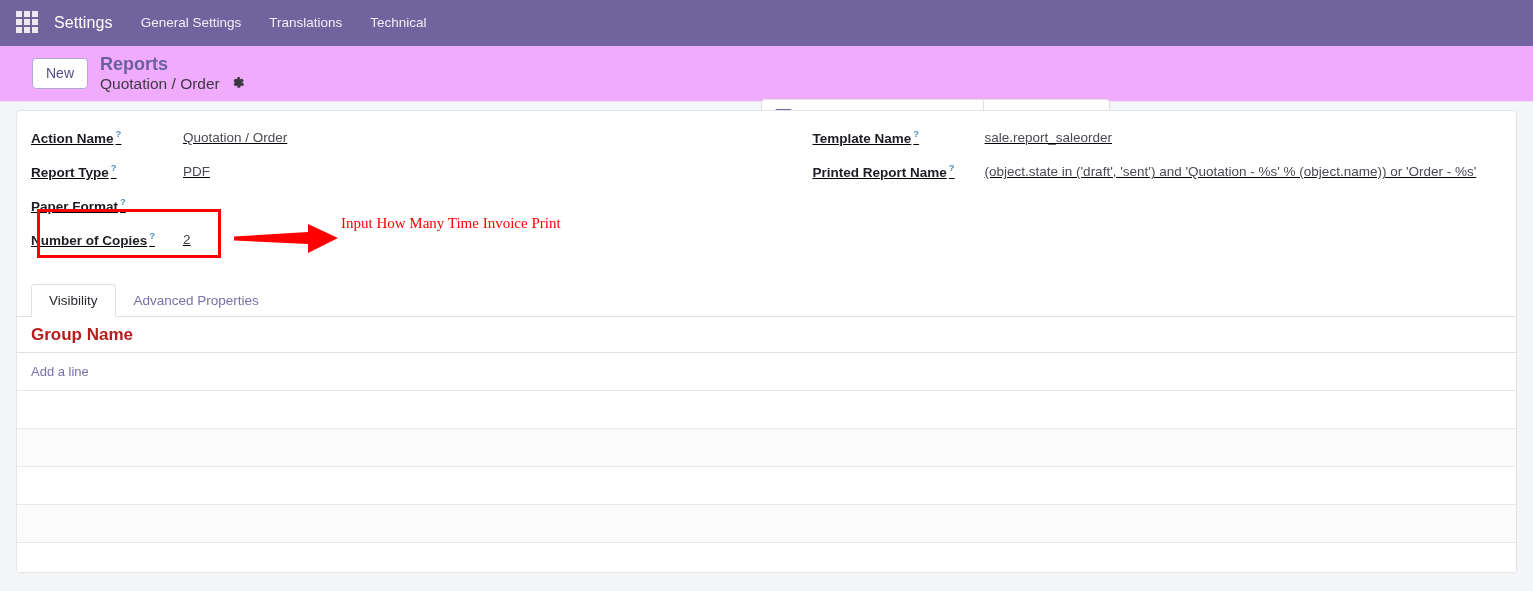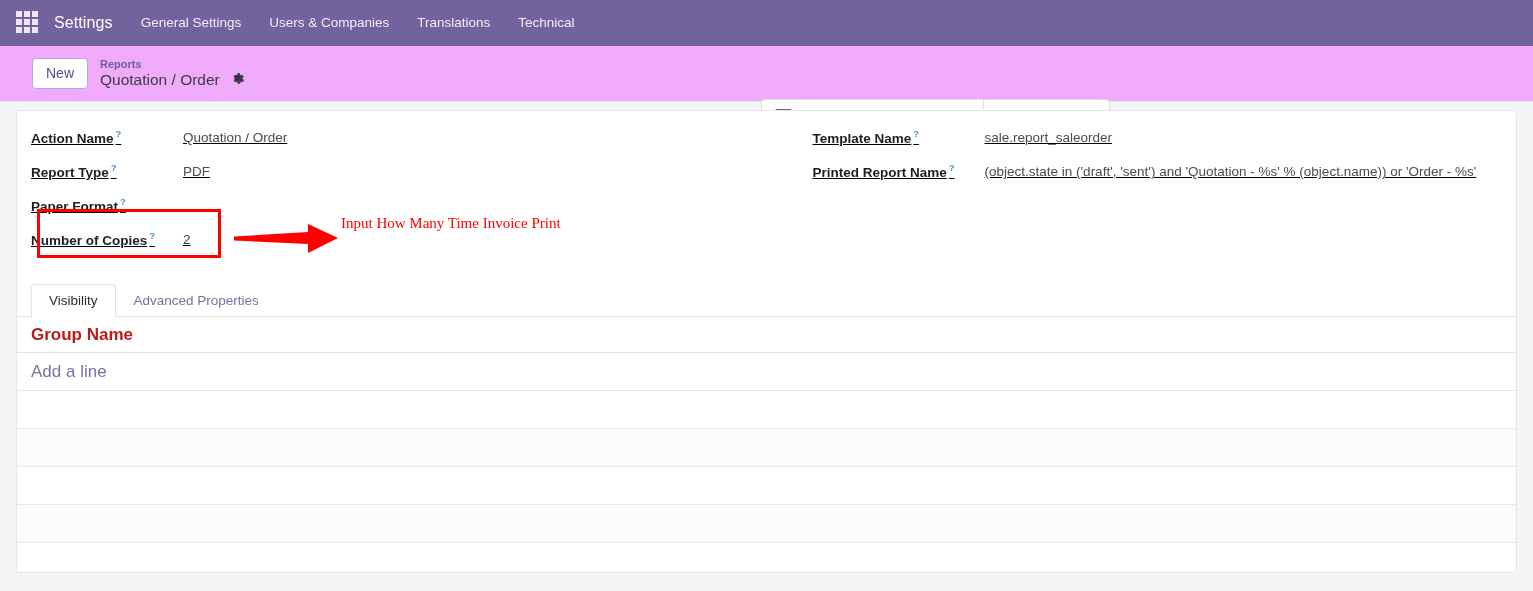--- a/index.html
+++ b/index.html
@@ -71,21 +71,21 @@
     border-radius: 4px;
     padding: 5px 13px;
     cursor: pointer;
     line-height: 1.3;
   }
   #breadcrumb {
     margin-left: 12px;
     line-height: 1.16;
   }
   #breadcrumb .bc-parent {
-    font-size: 11px;
+    font-size: 18px;
     color: #6b5f9e;
     font-weight: 600;
     cursor: pointer;
     display: block;
   }
   #breadcrumb .bc-current {
     font-size: 15.5px;
     color: #3c3a42;
     display: inline-block;
     vertical-align: middle;
@@ -260,21 +260,21 @@
   }
   .list-addline {
     height: 38px;
     display: flex;
     align-items: center;
     padding-left: 14px;
     border-bottom: 1px solid #e6e8eb;
     background: #fff;
   }
   .list-addline a {
-    font-size: 17px;
+    font-size: 13px;
     color: #7b6fa8;
     cursor: pointer;
     text-decoration: none;
   }
   .empty-row {
     height: 38px;
     border-bottom: 1px solid #e6e8eb;
     background: #ffffff;
   }
   .empty-row.alt { background: #fbfbfc; }
@@ -290,21 +290,20 @@
       <i></i>
       <i></i>
       <i></i>
       <i></i>
       <i></i>
       <i></i>
       <i></i>
   </div>
   <div class="nav-brand">Settings</div>
   <div class="nav-item">General Settings</div>
-  <div class="nav-item">Users &amp; Companies</div>
   <div class="nav-item">Translations</div>
   <div class="nav-item">Technical</div>
 </div>
 
 <div id="control-panel">
   <button id="btn-new">New</button>
 
   <div id="breadcrumb">
     <span class="bc-parent">Reports</span>
     <span class="bc-current">Quotation / Order</span>

